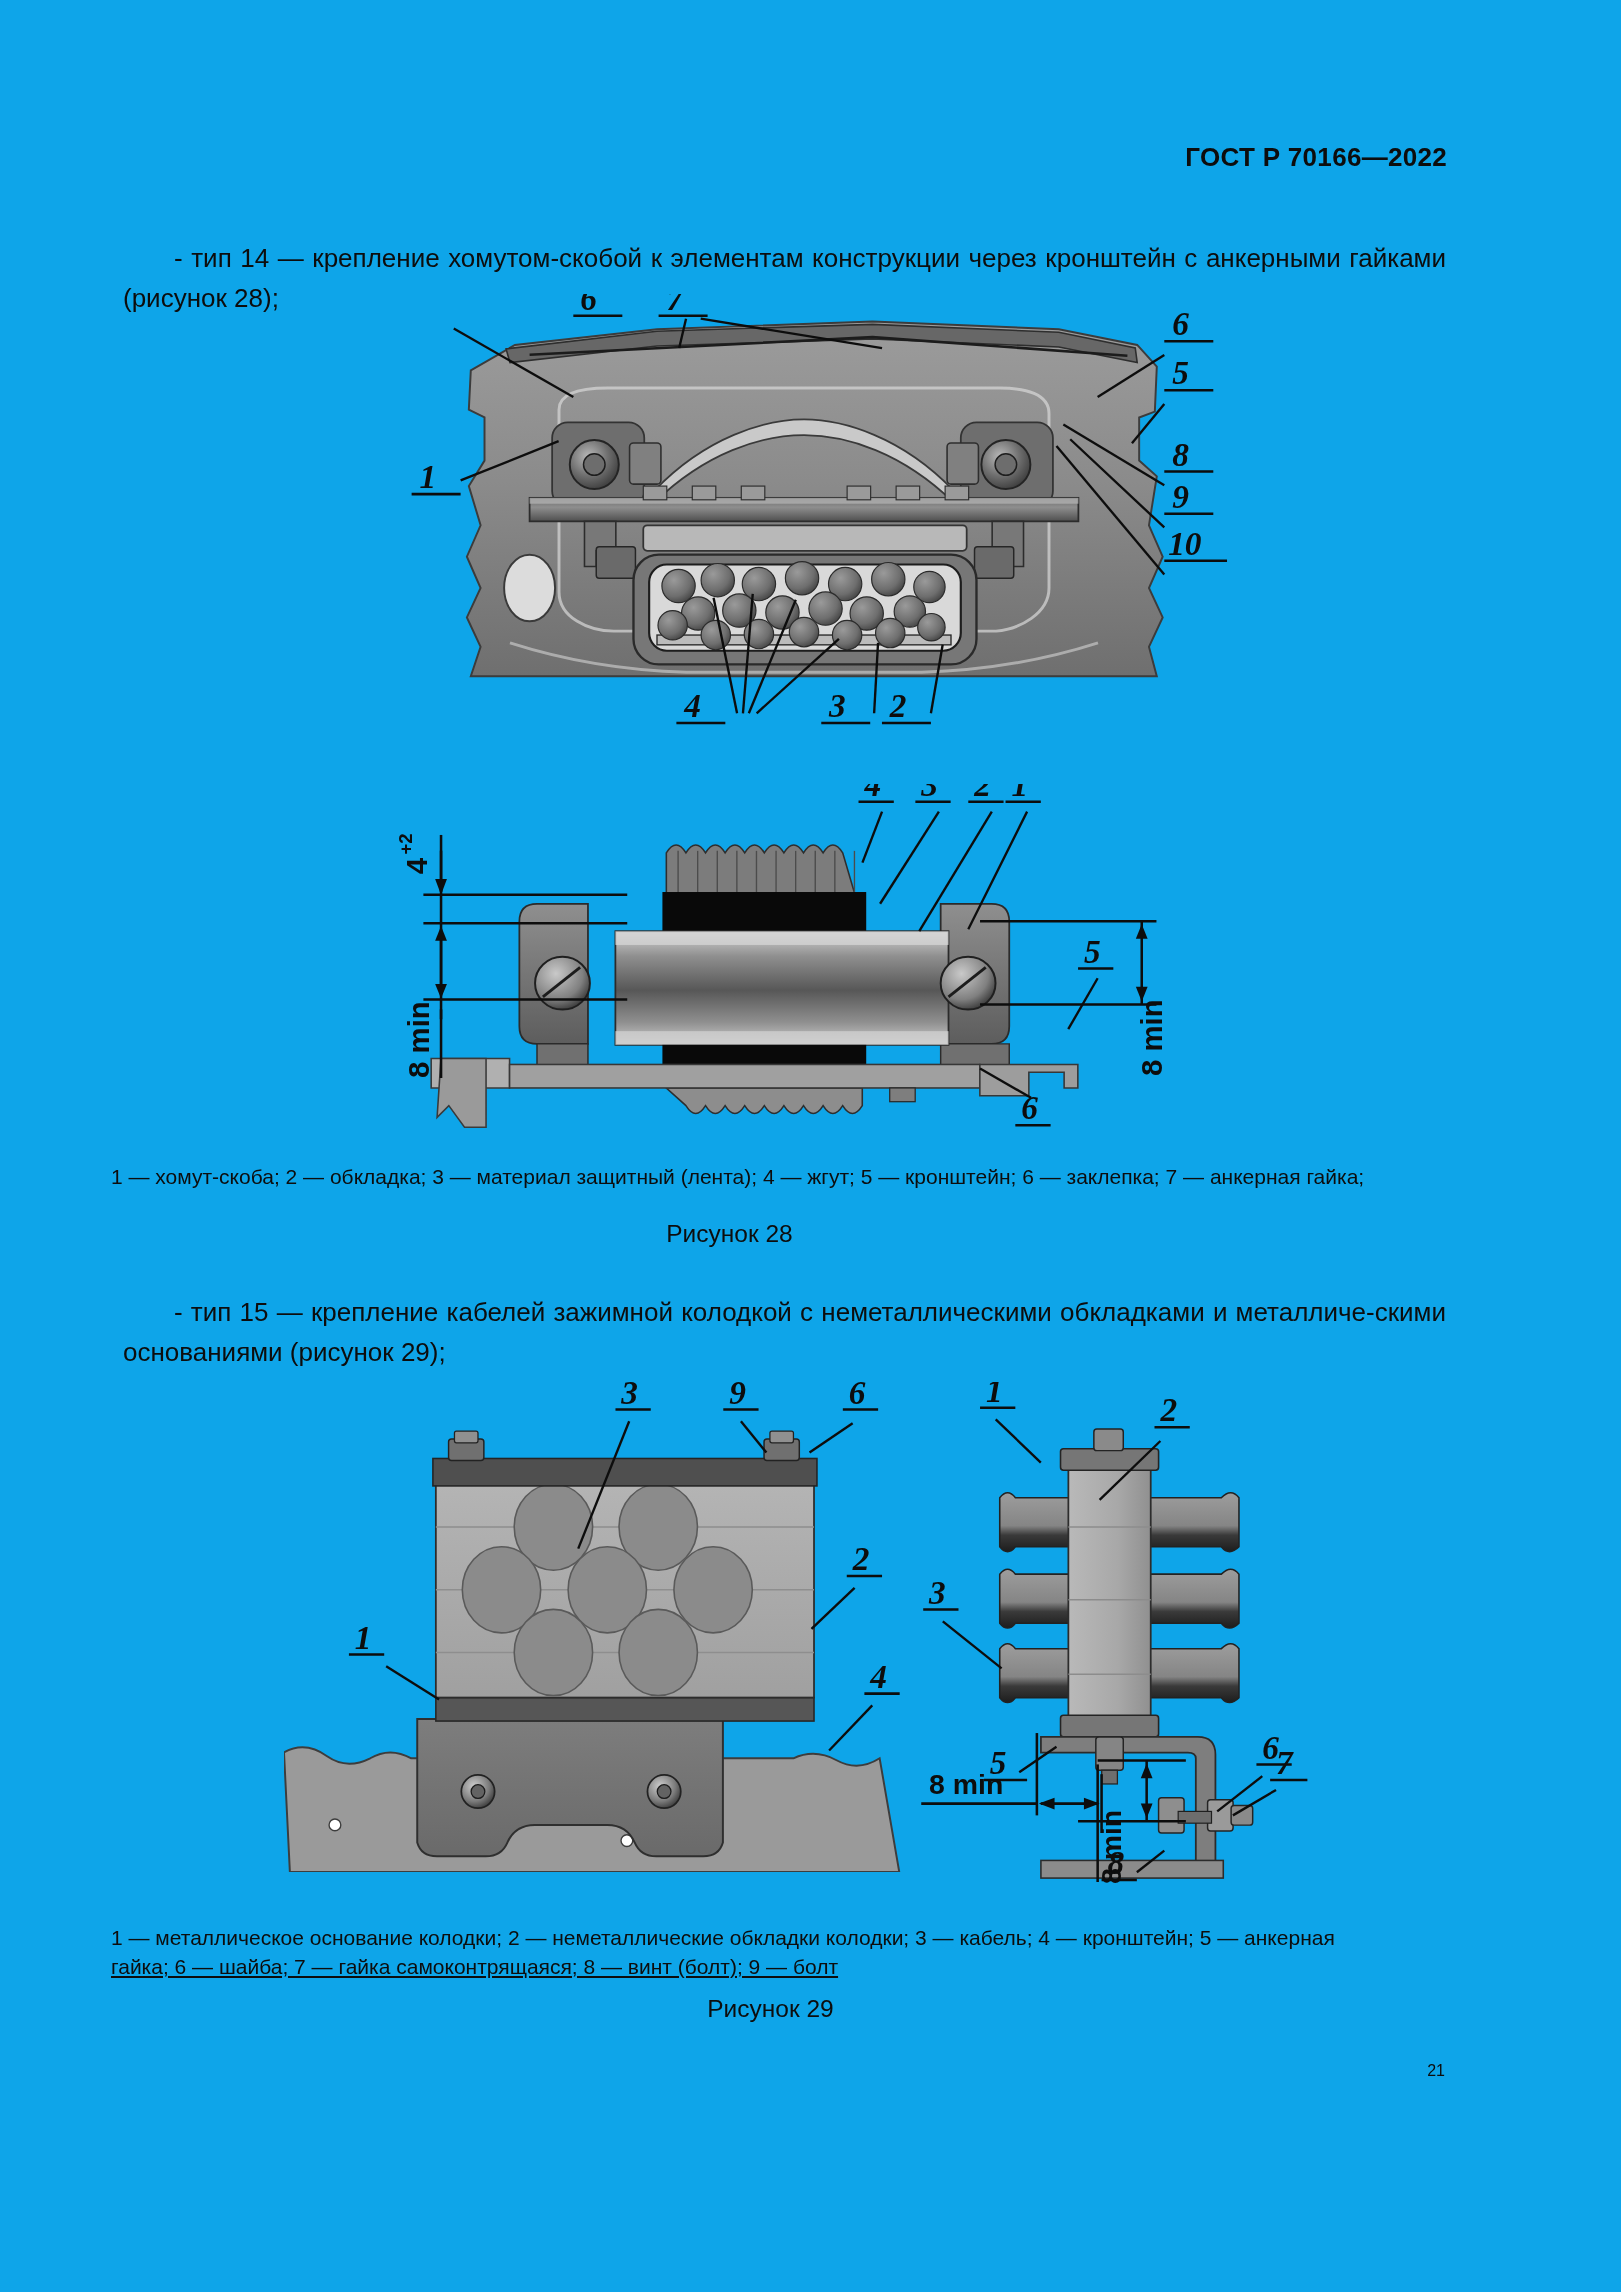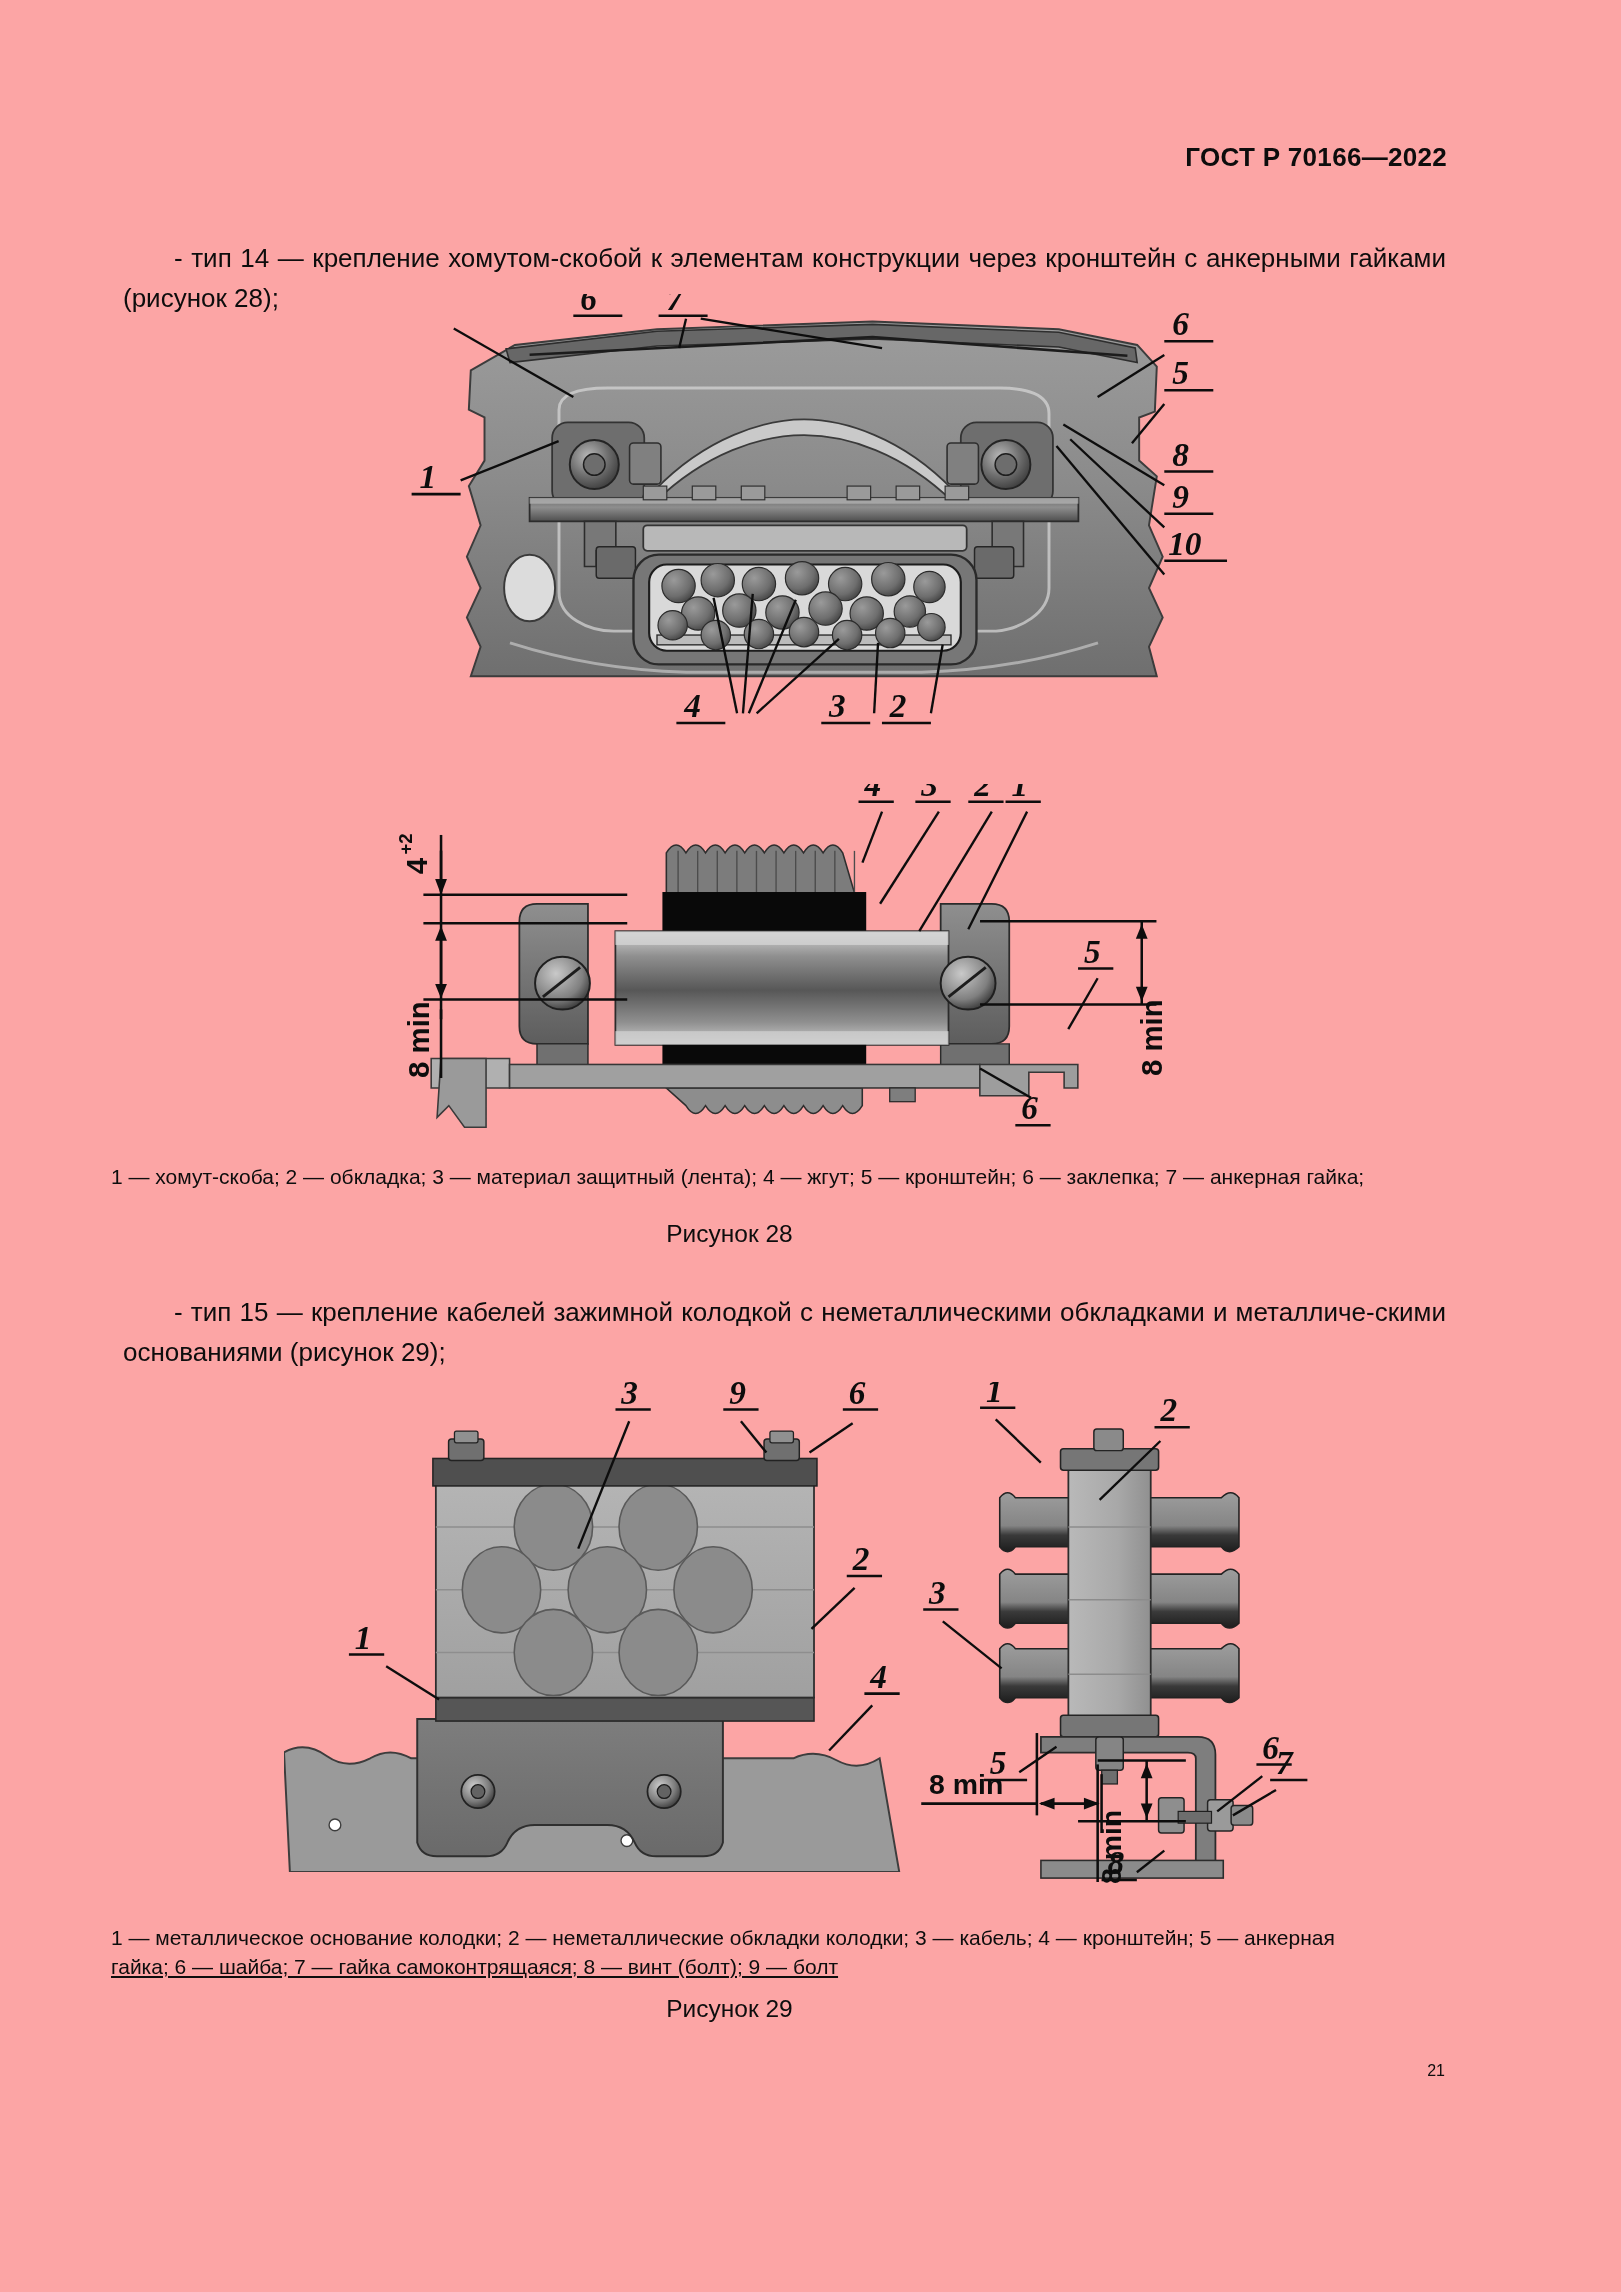--- a/index.html
+++ b/index.html
@@ -14,21 +14,21 @@
     position: relative;
     font-family: "Liberation Sans", sans-serif;
     color: #0d0d0d;
     overflow: hidden;
   }
 
   
   .page {
     position: absolute;
     inset: 0;
-    background: #fca5a5;
+    background: #0ea5e9;
   }
 
   
   .doc-header {
     position: absolute;
     top: 142px;
     right: 174px;
     font-size: 26px;
     font-weight: bold;
     letter-spacing: 0.3px;
@@ -586,20 +586,20 @@
       <text class="dim" transform="translate(1144,512) rotate(-90)" font-size="29" fill="#0d0d0d">8 min</text>
     </svg>
   </div>
 
   <div class="fig-key" style="top:1923px;">
     <span>1 — металлическое основание колодки; 2 — неметаллические обкладки колодки; 3 — кабель; 4 — кронштейн; 5 — анкерная</span>
   </div>
   <div class="fig-key" style="top:1952px;text-decoration:underline;">
     <span>гайка; 6 — шайба; 7 — гайка самоконтрящаяся; 8 — винт (болт); 9 — болт</span>
   </div>
-  <div class="fig-number" style="top:1995px;">
+  <div class="fig-number" style="top:1995px;padding-left:41px;">
     <span>Рисунок 29</span>
   </div>
 
   <div class="page-number">21</div>
 
 </div>
 
 
 </body></html>

